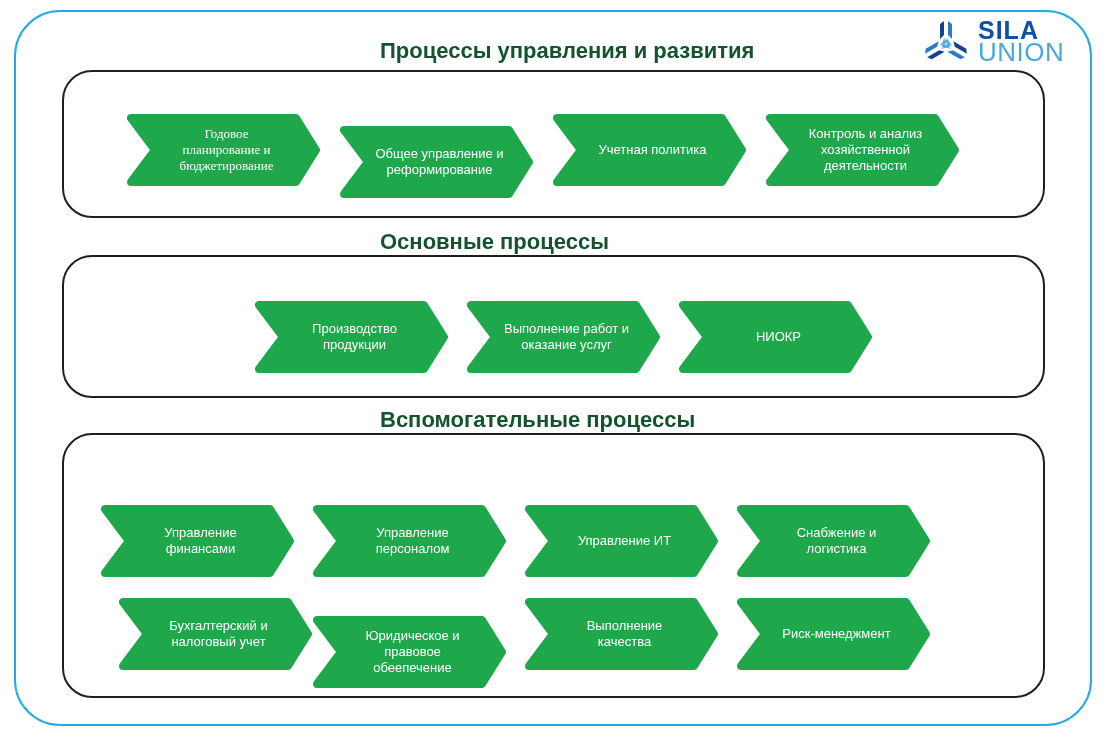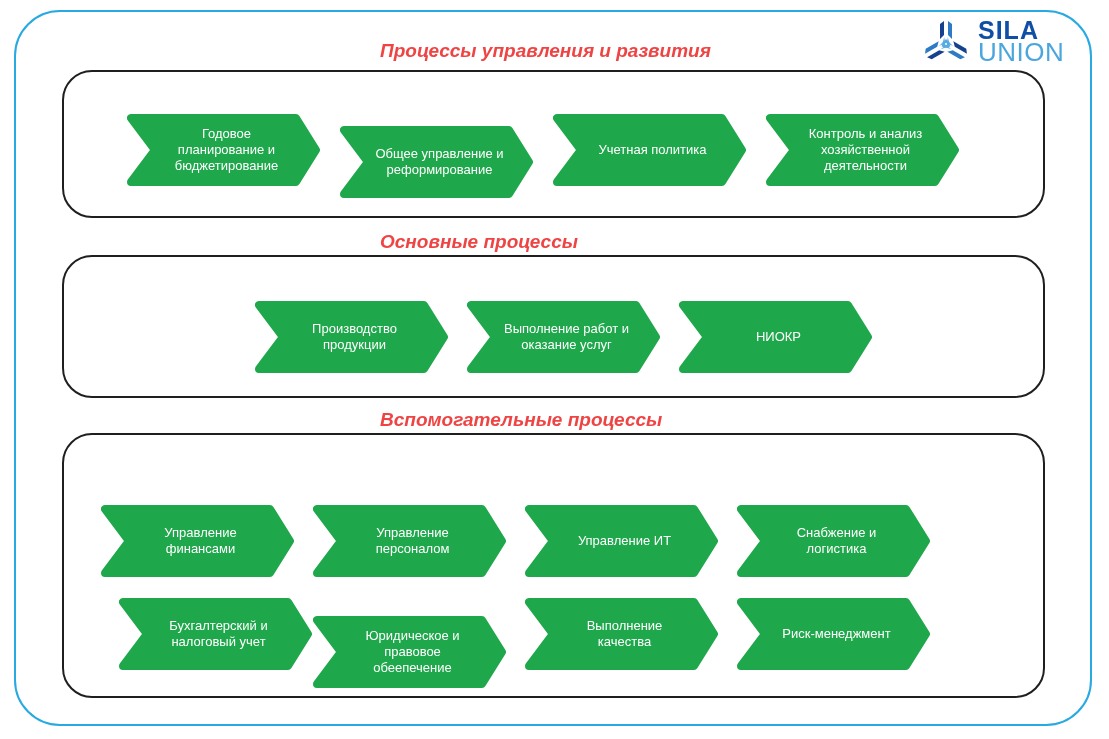--- a/index.html
+++ b/index.html
@@ -21,26 +21,25 @@
   .outer-frame{
     position:absolute;
     left:14px;top:10px;width:1078px;height:716px;
     border:2px solid var(--frame-blue);
     border-radius:46px;
     background:#ffffff;
   }
   .section-title{
     position:absolute;
     left:380px;
-    font-size:19px;
+    font-size:22px;
     font-weight:bold;
-    color:#ef4444;
+    color:#14532d;
     line-height:20px;
     white-space:nowrap;
-    font-style:italic;
   }
   .section-box{
     position:absolute;
     left:62px;width:983px;
     border:2px solid var(--box-border);
     border-radius:30px;
     background:#ffffff;
   }
   .arrow{
     position:absolute;
@@ -94,21 +93,21 @@
         <path d="M17,28 L24,21 L31,28 L24,25 Z" fill="#58ABE2"></path>
       </g>
       <use href="#blade" transform="rotate(120 24 26)"></use>
       <use href="#blade" transform="rotate(240 24 26)"></use>
     </svg>
     <div class="logo-text">
       <span class="logo-sila">SILA</span>
       <span class="logo-union">UNION</span>
     </div>
   </div>
-<div class="arrow" style="left: 127px; top: 114px;">
+<div class="arrow" style="left: 127px; top: 114px; font-family: Liberation Serif, serif;">
       <svg width="193" height="72" viewBox="0 0 193 72">
         <polygon points="4,4 169,4 189,36 169,68 4,68 28,36" style="fill:var(--green);stroke:var(--green)" stroke-width="8" stroke-linejoin="round"></polygon>
       </svg>
       <div class="arrow-label">Годовое
 планирование и
 бюджетирование</div>
     </div>
     <div class="arrow" style="left: 340px; top: 114px; margin-top: 12px;">
       <svg width="193" height="72" viewBox="0 0 193 72">
         <polygon points="4,4 169,4 189,36 169,68 4,68 28,36" style="fill:var(--green);stroke:var(--green)" stroke-width="8" stroke-linejoin="round"></polygon>

